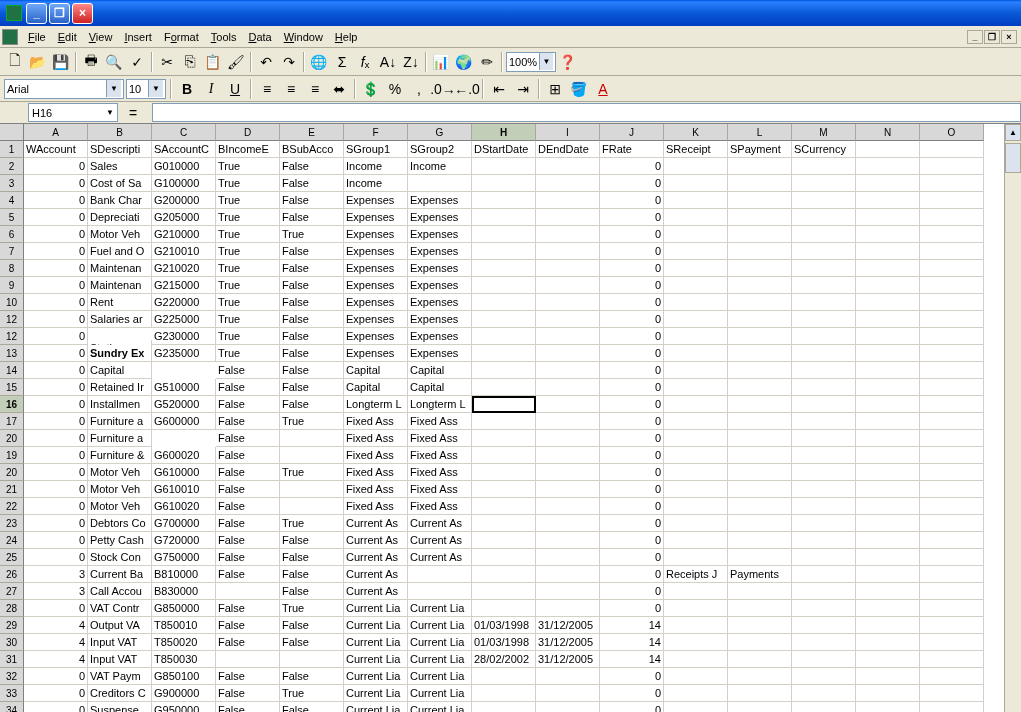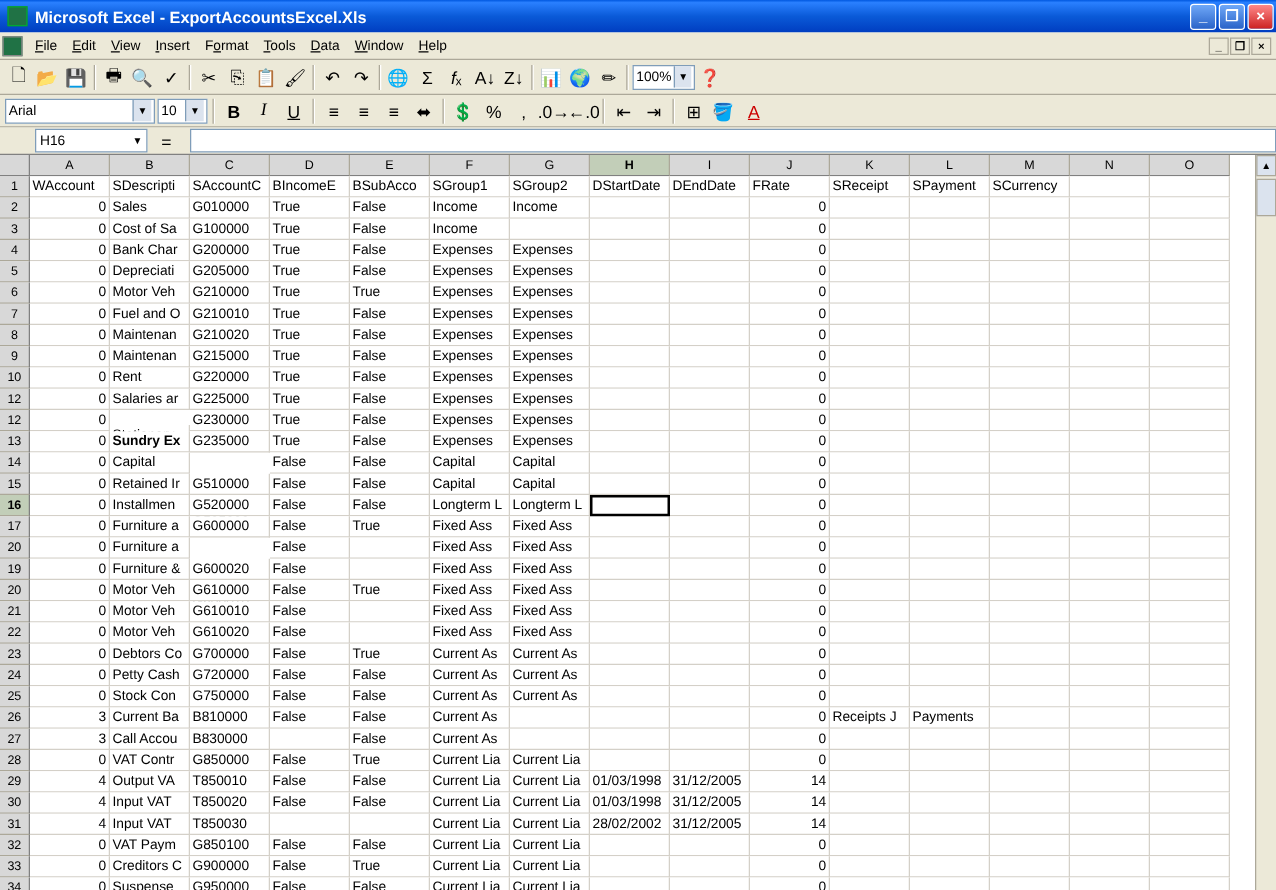--- a/index.html
+++ b/index.html
@@ -47,23 +47,20 @@
 .zoombox { width: 50px; }
 .bold { font-weight: bold; }
 .ital { font-style: italic; font-family: 'Times New Roman'; }
 .uline { text-decoration: underline; }
 </style>
 </head>
 <body>
 
 <div class="titlebar">
   <span class="icon"></span>
-  <span class="title">
-    <span>Microsoft Excel</span> - <span>ExportAccountsExcel.Xls</span>
-  </span>
   <div class="winbtns">
     <div class="winbtn">_</div>
     <div class="winbtn">❐</div>
     <div class="winbtn close">×</div>
   </div>
 </div>
 
 <div class="menubar">
   <span class="docicon"></span>
   <span class="item"><u>F</u>ile</span>

